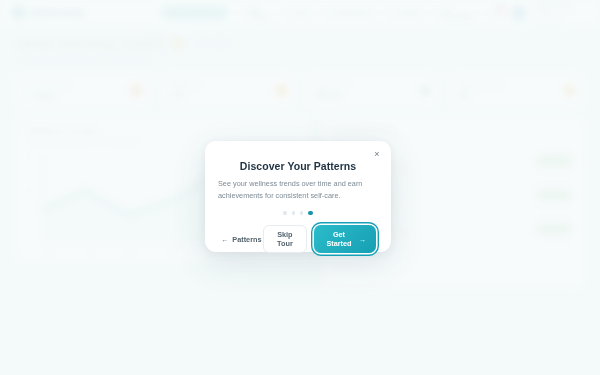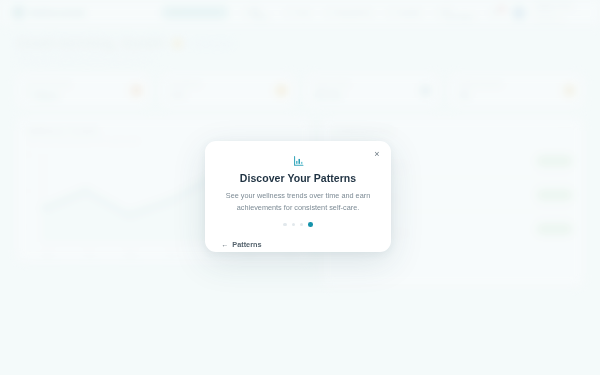--- a/index.html
+++ b/index.html
@@ -96,21 +96,21 @@
     padding:11px 15px 0;
     display:flex; flex-direction:column; align-items:center;
   }
   .close-x {
     position:absolute; top:7px; right:8px; width:12px; height:12px;
     display:flex; align-items:center; justify-content:center;
     font-size:9px; color:#6d7b84; line-height:1; cursor:pointer;
   }
   .m-icon { width:13px; height:13px; margin-top:3px; }
   .m-title { font-size:10.5px; font-weight:700; color:#1f3242; margin-top:5px; letter-spacing:.05px; }
-  .m-body { font-size:7.3px; color:#7d8b95; line-height:1.62; text-align:center;
+  .m-body { font-size:7.3px; color:#7d8b95; line-height:1.62; 
             margin-top:6px; width:160px; }
   .m-dots { display:flex; align-items:center; gap:5px; margin-top:9px; }
   .dot { width:3.2px; height:3.2px; border-radius:50%; background:#e2e8ec; }
   .dot.on { width:4.6px; height:4.6px; background:#1593ab; }
   .m-actions {
     margin-top:10px; width:100%; display:flex; align-items:center;
     justify-content:space-between;
   }
   .btn-prev {
     display:flex; align-items:center; gap:4px; background:none; border:0;
@@ -315,14 +315,21 @@
     <span class="dot"></span>
     <span class="dot"></span>
     <span class="dot on"></span>
   </div>
 
   <div class="m-actions">
     <button class="btn-prev">
       <span>←</span>
       <span>Patterns</span>
     </button>
+    <div class="right-acts">
+      <button class="btn-skip">Skip Tour</button>
+      <button class="btn-start">
+        <span>Get Started</span>
+        <span>→</span>
+      </button>
+    </div>
   </div>
 </div>
 
 </body></html>

